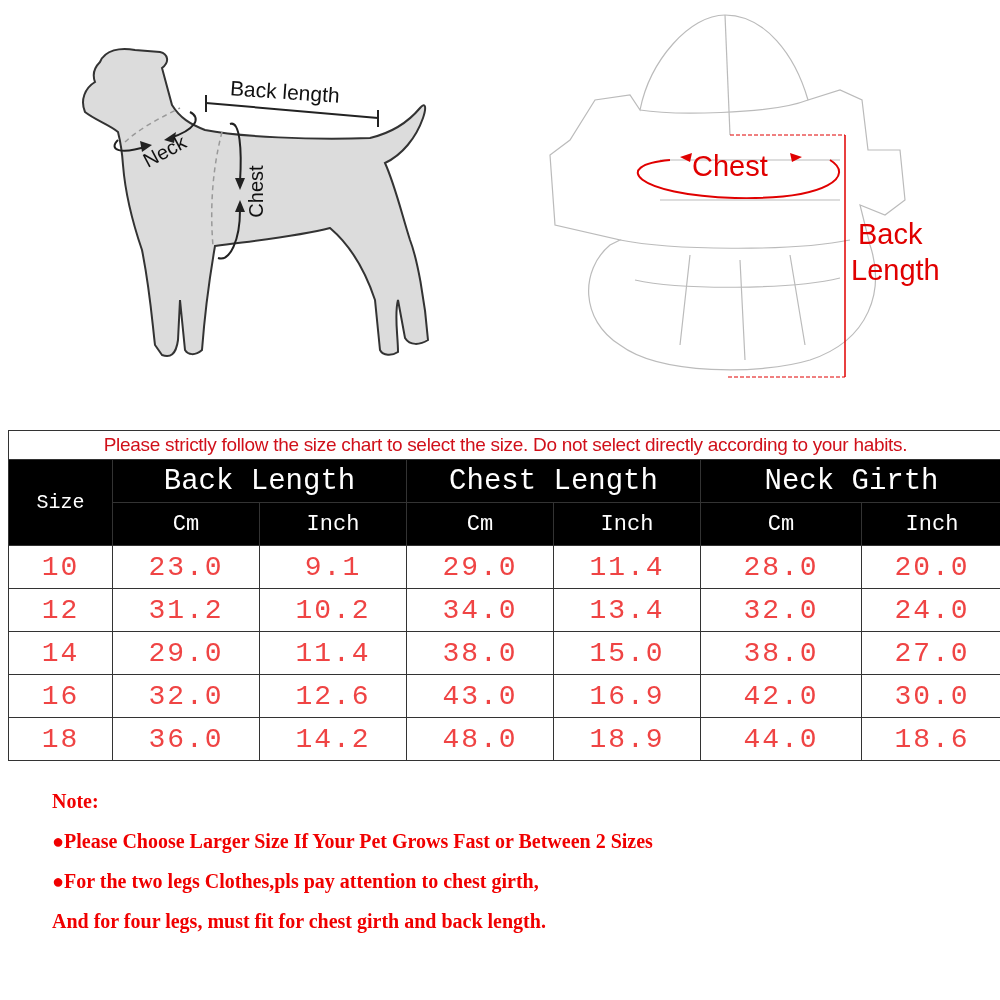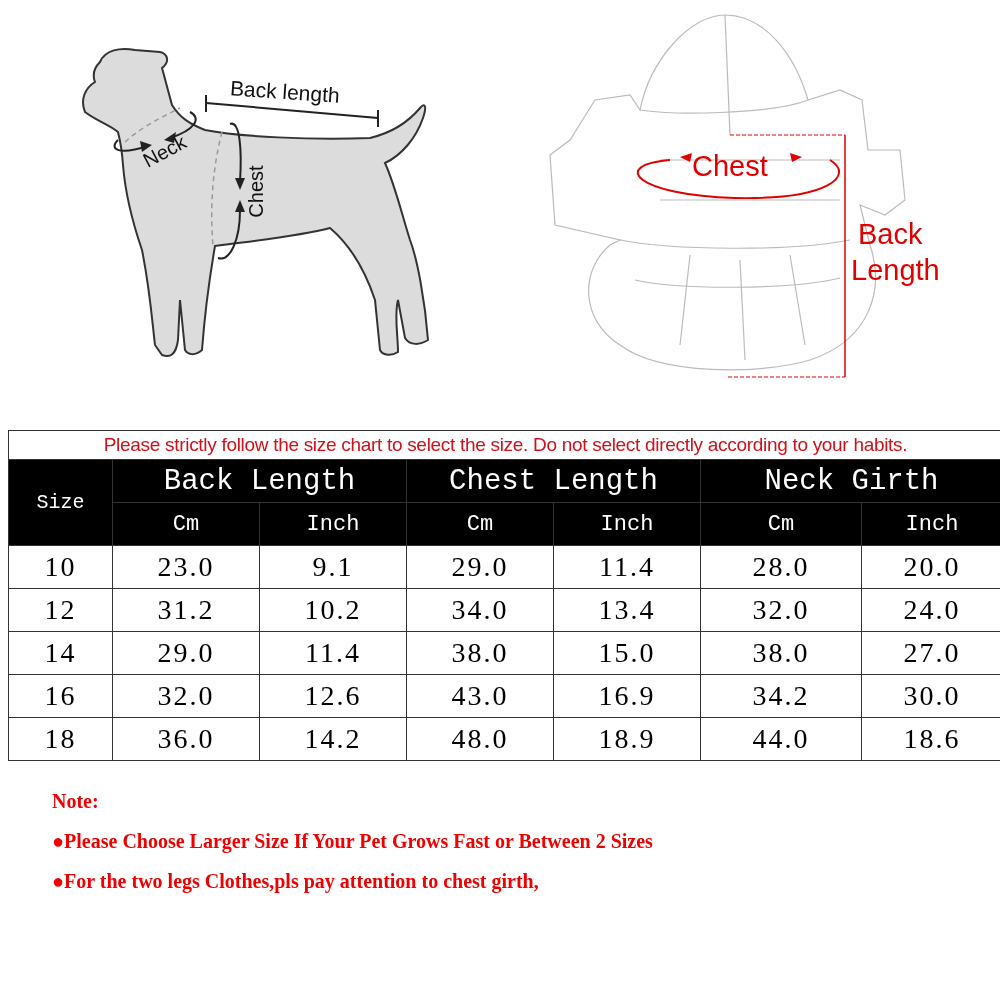--- a/index.html
+++ b/index.html
@@ -12,21 +12,21 @@
   .red-lbl { color:#e00000; font-family:"Liberation Sans", sans-serif; }
 
   
   #size-table { left:8px; top:430px; width:995px; border-collapse:collapse; }
   #size-table td, #size-table th { border:1.5px solid #333; padding:0; text-align:center; }
   .notice { height:28px; color:#d0101a; font-size:19px; letter-spacing:-0.3px; font-family:"Liberation Sans Narrow","Liberation Sans", sans-serif; background:#fff; }
   .hd { background:#000; color:#fff; font-family:"Liberation Mono", monospace; font-weight:normal; }
   .hd1 { height:42px; font-size:29px; }
   .hd2 { height:42px; font-size:22px; }
   .size-hd { font-size:20px; }
-  .cell { height:42px; font-family:Liberation Serif, serif; font-size:28px; color:#000000; letter-spacing:2px; }
+  .cell { height:42px; font-family:Liberation Mono, monospace; font-size:28px; color:#ef4444; letter-spacing:2px; }
   .cell.first { text-align:left; padding-left:30px; }
 
   
   #notes { left:52px; top:786px; width:900px; font-family:Liberation Serif, serif; font-weight:bold; color:#f00000; font-size:20px; }
   #notes div { height:40px; line-height:30px; }
 </style>
 </head>
 <body>
 
 <div id="dog-area" class="abs">
@@ -125,32 +125,33 @@
     <td class="cell">15.0</td>
     <td class="cell">38.0</td>
     <td class="cell">27.0</td>
   </tr>
   <tr>
     <td class="cell first">16</td>
     <td class="cell">32.0</td>
     <td class="cell">12.6</td>
     <td class="cell">43.0</td>
     <td class="cell">16.9</td>
-    <td class="cell">34.2</td>
+    <td class="cell">42.0</td>
     <td class="cell">30.0</td>
   </tr>
   <tr>
     <td class="cell first">18</td>
     <td class="cell">36.0</td>
     <td class="cell">14.2</td>
     <td class="cell">48.0</td>
     <td class="cell">18.9</td>
     <td class="cell">44.0</td>
     <td class="cell">18.6</td>
   </tr>
 </tbody>
   </table>
 
 <div id="notes" class="abs">
   <div>Note:</div>
   <div>●Please Choose Larger Size If Your Pet Grows Fast or Between 2 Sizes</div>
   <div>●For the two legs Clothes,pls pay attention to chest girth,</div>
+  <div>And for four legs, must fit for chest girth and back length.</div>
 </div>
 
 </body></html>

